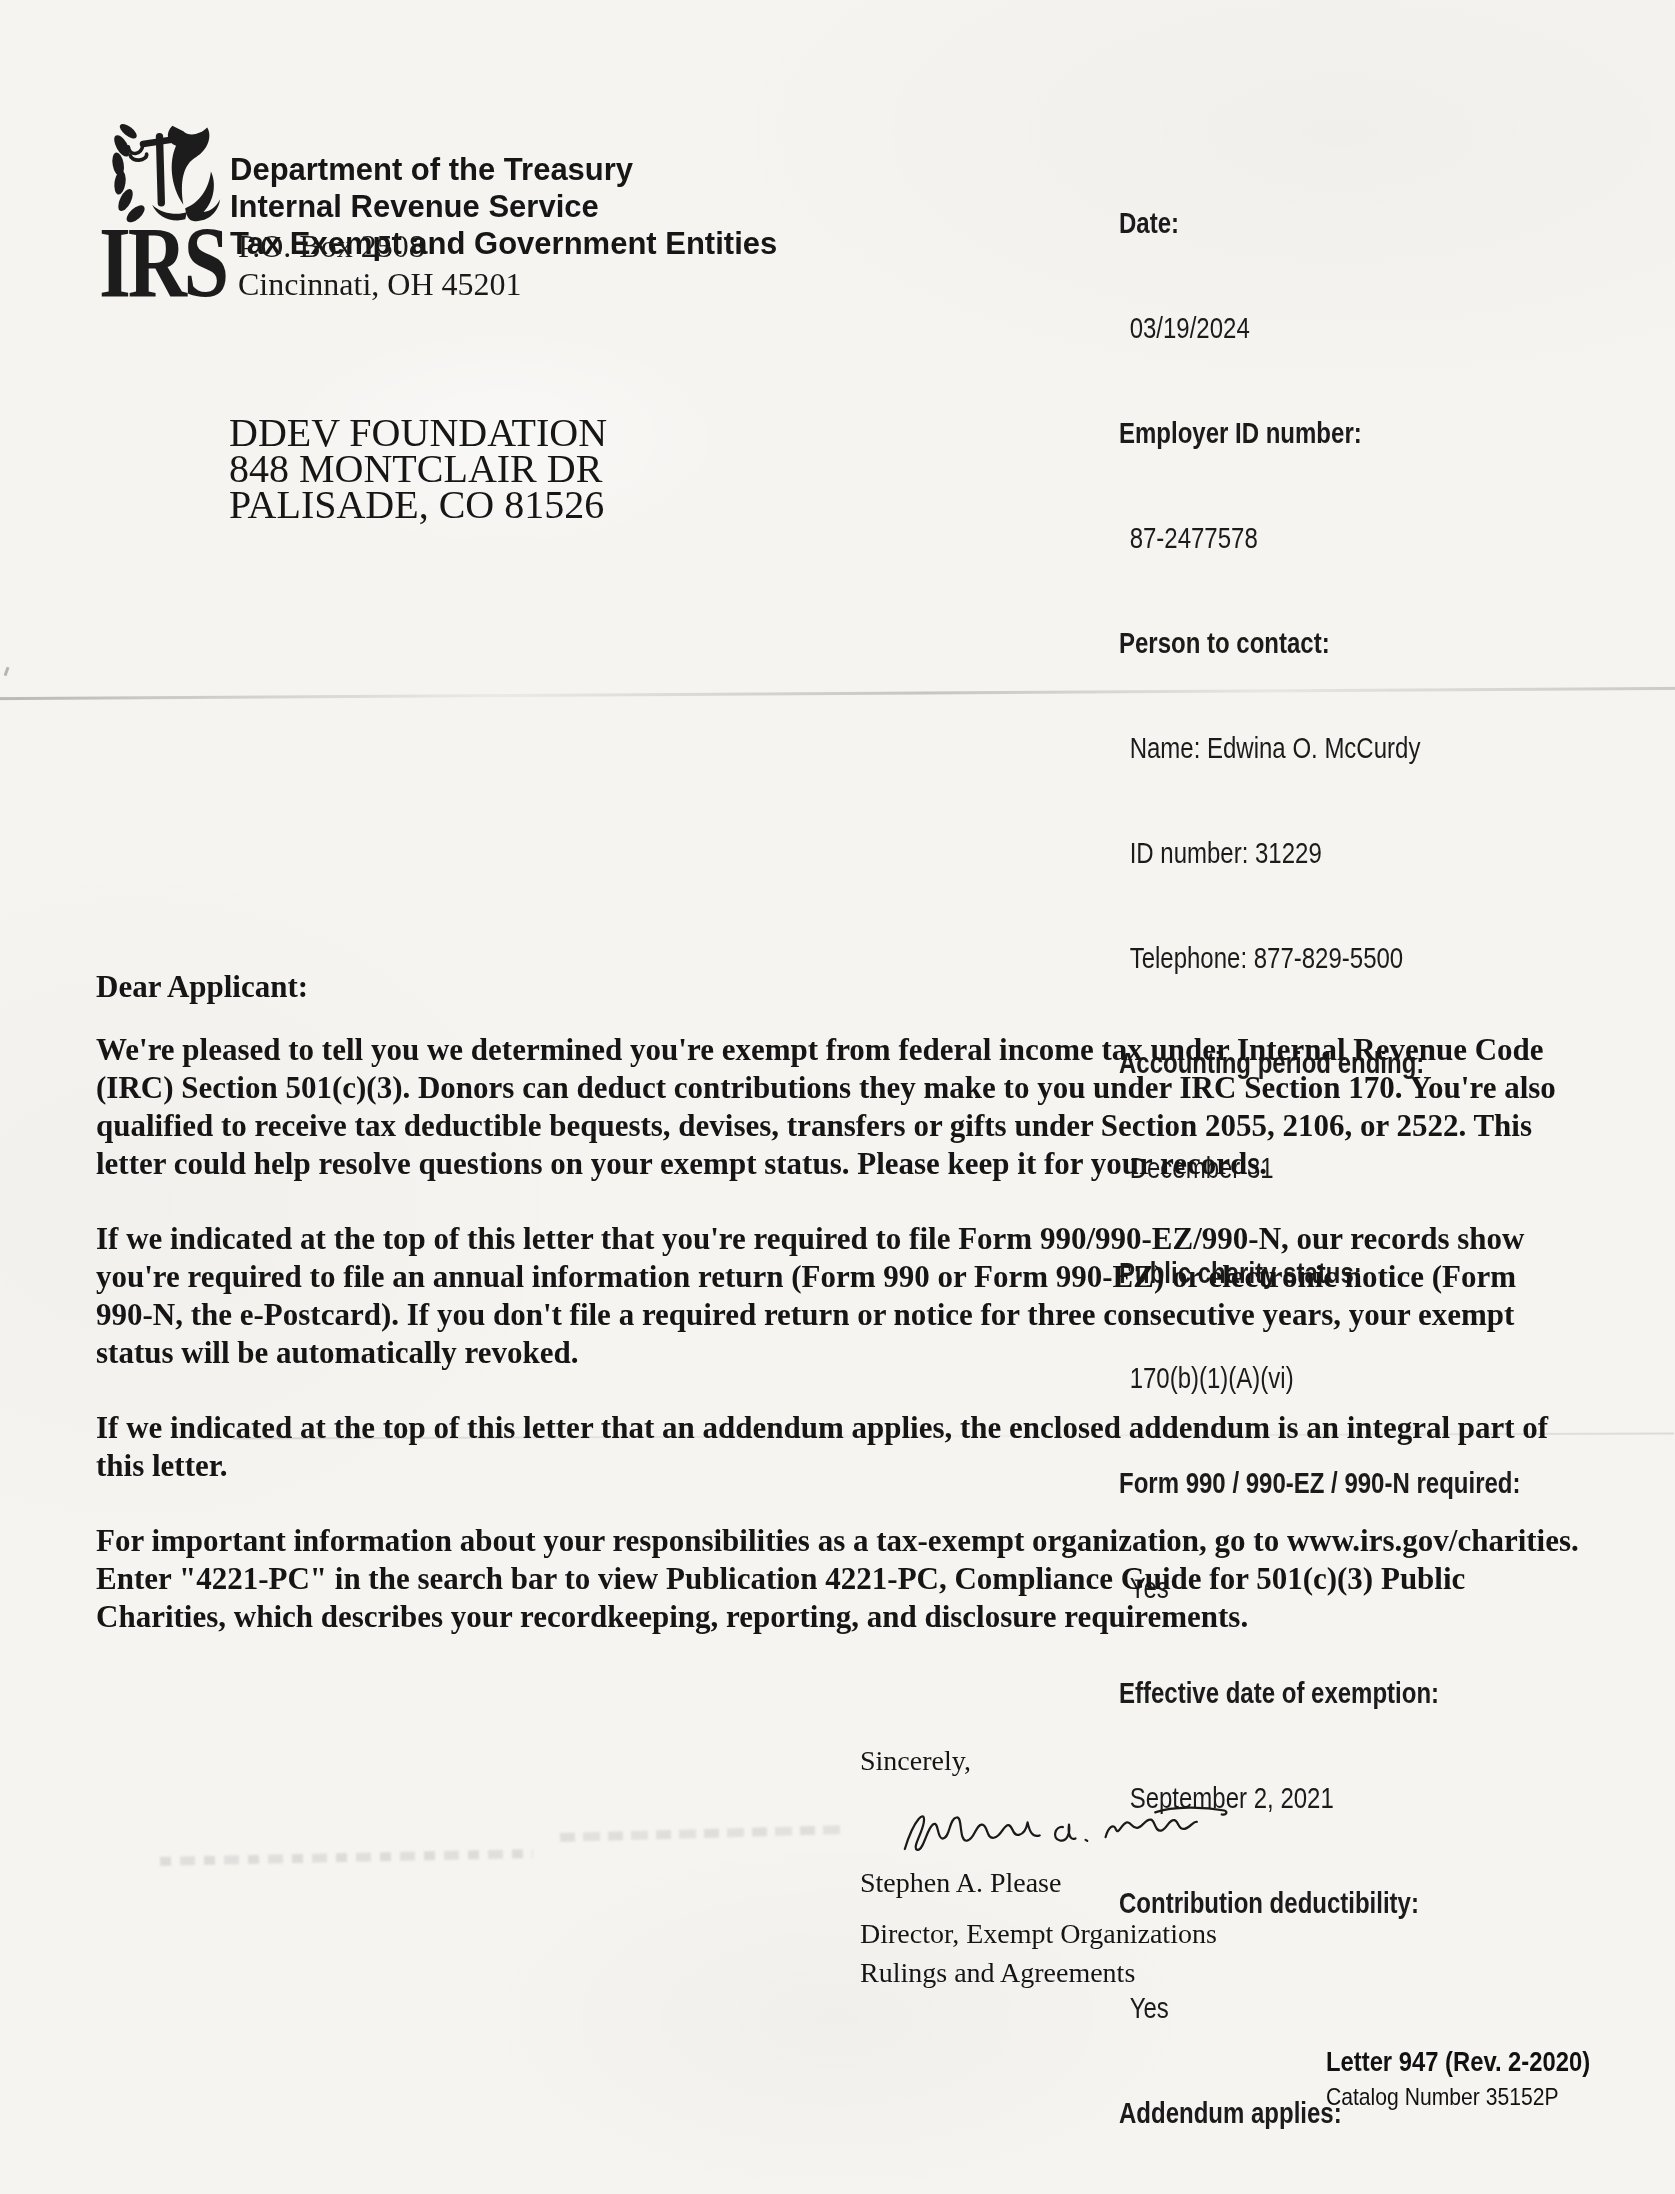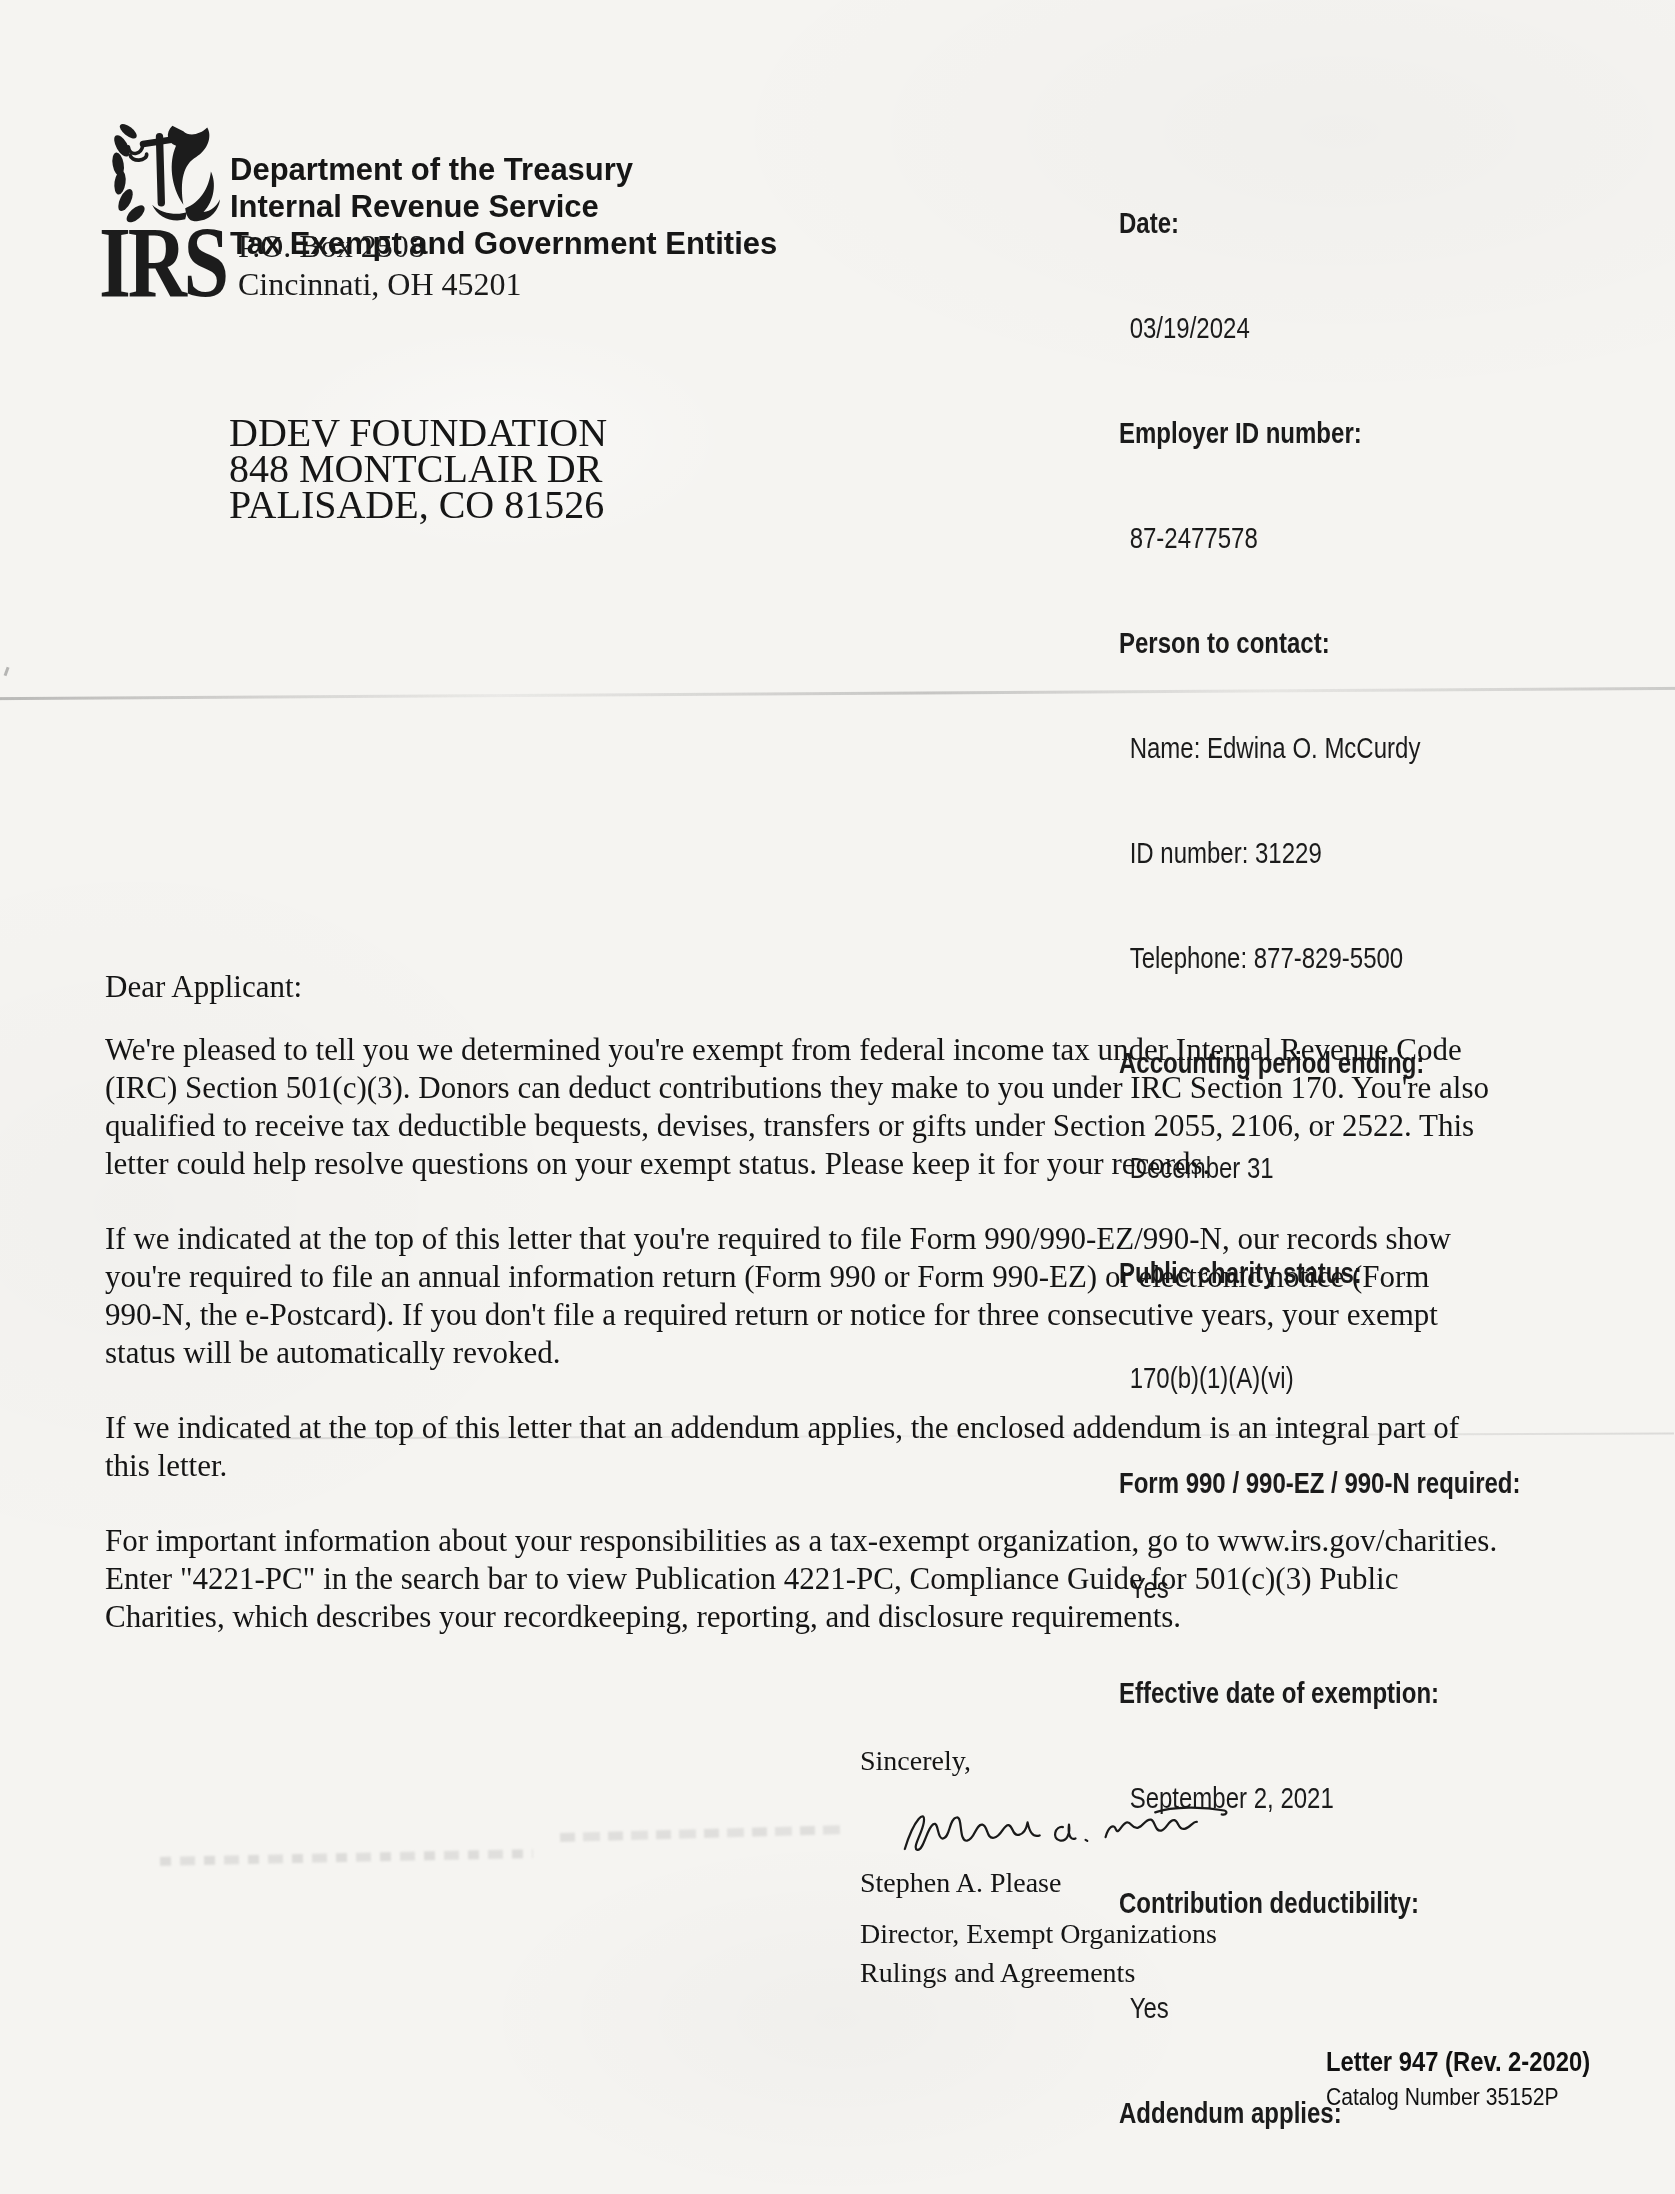--- a/index.html
+++ b/index.html
@@ -43,22 +43,22 @@
   }
   .ip-label{font-weight:700;}
   .ip-value{font-weight:400;padding-left:13.3px;}
   
   .recipient{
     position:absolute;left:229px;top:415px;
     font-size:40px;line-height:36px;white-space:pre;color:#161616;
   }
   
   .body-text{
-    position:absolute;left:105px;top:968px;width:1561px;
-    font-size:31px;line-height:38px;color:#151515;
+    position:absolute;left:96px;top:968px;width:1561px;
+    font-size:31px;line-height:38px;color:#151515;font-weight:bold;
   }
   .salutation{white-space:pre;margin:0 0 25px 0;}
   .body-text p{white-space:pre;margin:8px 0 37px 0;}
   
   .closing{position:absolute;left:860px;top:1742px;font-size:28px;line-height:38px;color:#151515;}
   .sig-svg{display:block;margin:9.3px 0 0 5.3px;transform:rotate(-1.5deg);}
   .signer{white-space:pre;margin-top:6.7px;line-height:39px;}
   
   .footer{position:absolute;left:1326px;top:2046px;font-family:Liberation Sans, sans-serif;color:#111;}
   .letter-ref{font-weight:700;font-size:28px;line-height:32px;transform:scaleX(0.85);transform-origin:left top;white-space:pre;}

